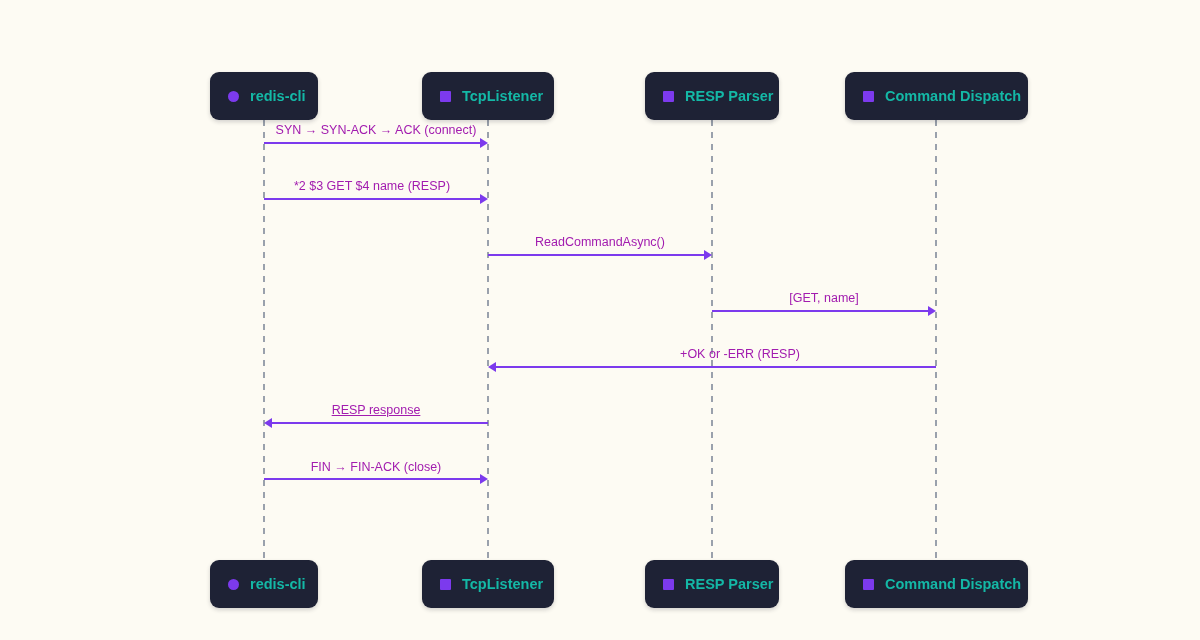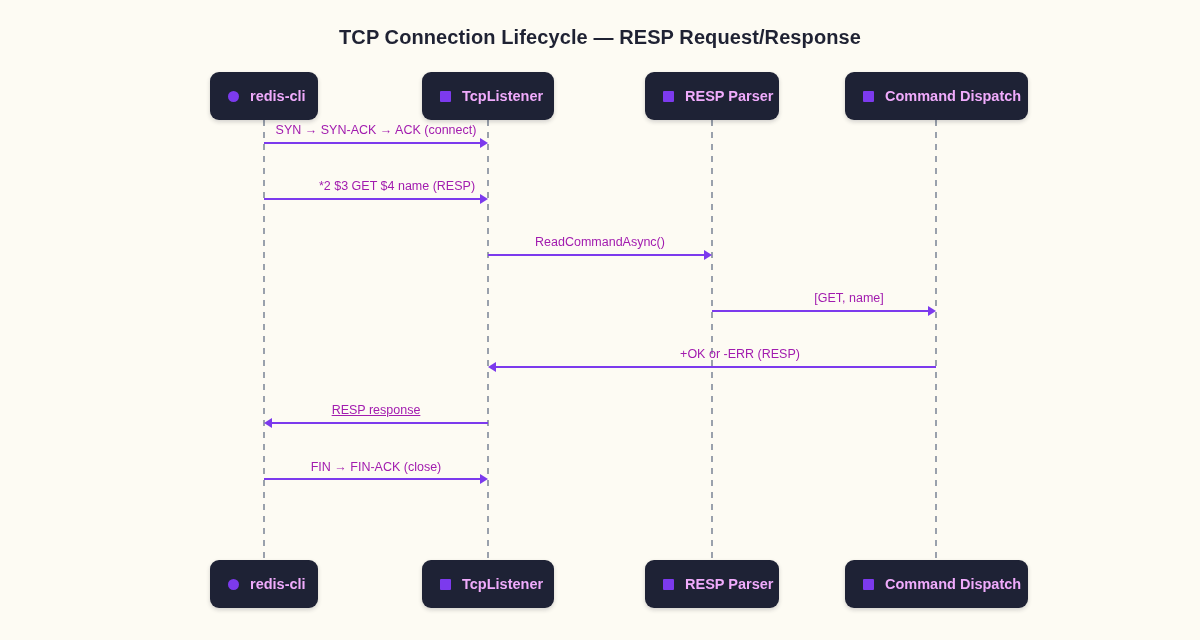--- a/index.html
+++ b/index.html
@@ -62,21 +62,21 @@
     background: #1e2235;
     border-radius: 9px;
     display: flex;
     align-items: center;
     gap: 11px;
     padding: 0 18px;
     box-shadow: 0 2px 4px rgba(20,22,40,0.18);
   }
 
   .participant-label {
-    color: #f0abfc;
+    color: #14b8a6;
     font-size: 14.5px;
     font-weight: bold;
     white-space: nowrap;
   }
 
   .marker {
     width: 11px;
     height: 11px;
     background: #7c3aed;
     flex: 0 0 auto;
@@ -91,21 +91,20 @@
     color: #a21caf;
     white-space: nowrap;
     transform: translateX(-50%);
   }
 </style>
 </head>
 <body>
 
 <div id="diagram-root">
 
-  <div class="diagram-title">TCP Connection Lifecycle — RESP Request/Response</div>
 
   <svg id="wire-layer" viewBox="0 0 1200 640" width="1200" height="640">
       <line x1="264" x2="264" y1="120" y2="560" class="lifeline"></line>
       <line x1="488" x2="488" y1="120" y2="560" class="lifeline"></line>
       <line x1="712" x2="712" y1="120" y2="560" class="lifeline"></line>
       <line x1="936" x2="936" y1="120" y2="560" class="lifeline"></line>
       <line x1="264" x2="480" y1="143" y2="143" class="msg-line"></line>
       <polygon points="488,143 480,138 480,148" class="msg-head"></polygon>
       <line x1="264" x2="480" y1="199" y2="199" class="msg-line"></line>
       <polygon points="488,199 480,194 480,204" class="msg-head"></polygon>
@@ -152,21 +151,21 @@
         <span class="marker square"></span>
         <span class="participant-label">RESP Parser</span>
       </div>
       <div class="participant" style="left: 845px; width: 183px; top: 560px;">
         <span class="marker square"></span>
         <span class="participant-label">Command Dispatch</span>
       </div>
     </div>
   <div id="message-labels">
       <div class="msg-label" style="left: 376px; top: 123px;">SYN → SYN-ACK → ACK (connect)</div>
-      <div class="msg-label" style="left: 397px; top: 179px;">*2 $3 GET $4 name (RESP)</div>
+      <div class="msg-label" style="left: 372px; top: 179px;">*2 $3 GET $4 name (RESP)</div>
       <div class="msg-label" style="left: 600px; top: 235px; text-align: center;">ReadCommandAsync()</div>
-      <div class="msg-label" style="left: 824px; top: 291px; margin-left: 25px;">[GET, name]</div>
+      <div class="msg-label" style="left: 824px; top: 291px;">[GET, name]</div>
       <div class="msg-label" style="left: 712px; top: 347px; margin-left: 28px;">+OK or -ERR (RESP)</div>
       <div class="msg-label" style="left: 376px; top: 403px; text-decoration: underline;">RESP response</div>
       <div class="msg-label" style="left: 376px; top: 460px;">FIN → FIN-ACK (close)</div>
     </div>
 
 </div>
 
 </body></html>

